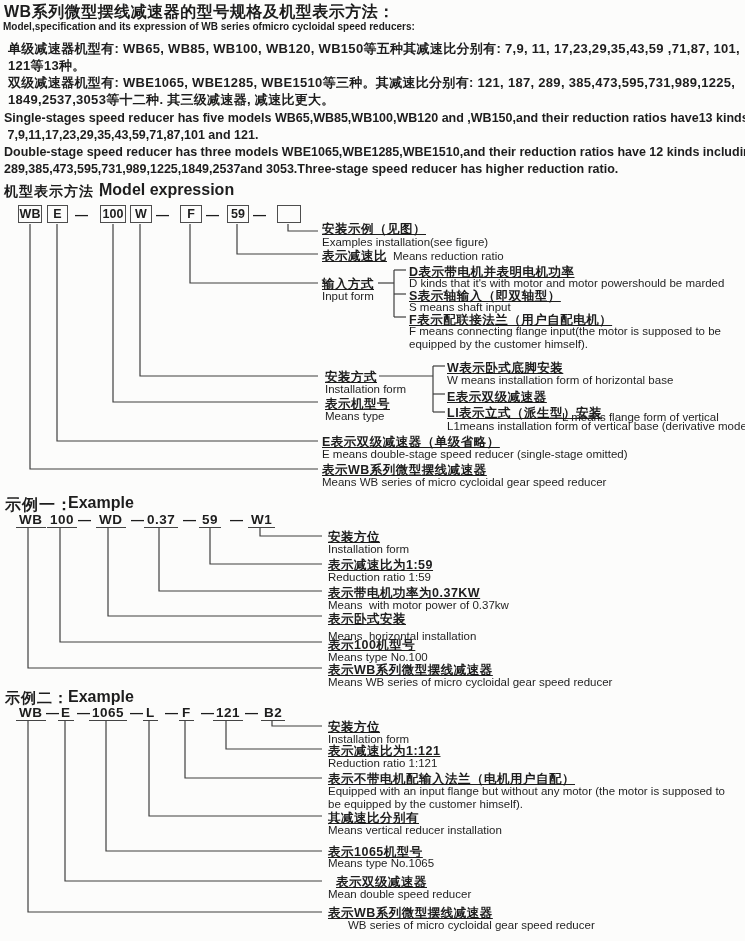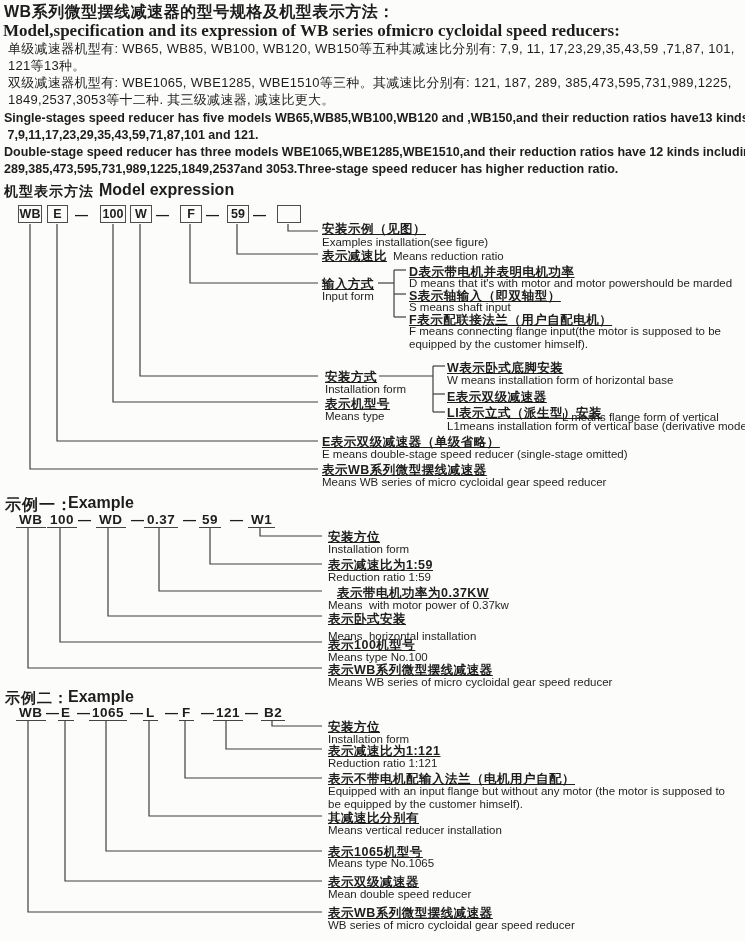--- a/index.html
+++ b/index.html
@@ -4,22 +4,22 @@
 <style>
   html,body{margin:0;padding:0;}
   body{
     width:745px;height:941px;position:relative;
     background:#fcfcfb;color:#1d1d1d;
     font-family:"Liberation Sans","DejaVu Sans",sans-serif;
     overflow:hidden;
   }
   .abs{position:absolute;white-space:pre;}
   .h1zh{font-size:16px;font-weight:bold;letter-spacing:0.5px;}
-  .h1en{font-size:17px;font-weight:bold;font-family:Liberation Serif, serif;}
-  .bzh{font-size:13px;font-weight:normal;letter-spacing:0.3px;}
+  .h1en{font-size:10px;font-weight:bold;}
+  .bzh{font-size:13px;font-weight:bold;letter-spacing:0.3px;}
   .ben{font-size:12.5px;font-weight:bold;}
   .seczh{font-size:14px;font-weight:bold;letter-spacing:1px;}
   .secen{font-size:16px;font-weight:bold;}
   .box{
     position:absolute;height:16px;line-height:16px;border:1.5px solid #4d4d4d;
     text-align:center;font-size:12.5px;font-weight:bold;background:#fcfcfb;
   }
   .dashv{position:absolute;height:19px;line-height:19px;font-weight:bold;font-size:13px;}
   .utok{
     position:absolute;height:15px;line-height:15px;border-bottom:1.5px solid #444;
@@ -105,21 +105,21 @@
 <div class="lzh" style="left:322px;top:221px">安装示例（见图）</div>
 <div class="len" style="left:322px;top:236px">Examples installation(see figure)</div>
 
 <div class="lzh" style="left:322px;top:248px">表示减速比</div>
 <div class="len" style="left:393px;top:250px">Means reduction ratio</div>
 
 <div class="lzh" style="left:322px;top:276px">输入方式</div>
 <div class="len" style="left:322px;top:290px">Input form</div>
 
 <div class="lzh" style="left:409px;top:264px">D表示带电机并表明电机功率</div>
-<div class="len" style="left:409px;top:277px">D means that it's with motor and motor powershould be marded</div>
+<div class="len" style="left:409px;top:277px">D kinds that it's with motor and motor powershould be marded</div>
 <div class="lzh" style="left:409px;top:288px">S表示轴输入（即双轴型）</div>
 <div class="len" style="left:409px;top:301px">S means shaft input</div>
 <div class="lzh" style="left:409px;top:312px">F表示配联接法兰（用户自配电机）</div>
 <div class="lenw" style="left:409px;top:325px;width:348px">F means connecting flange input(the motor is supposed to be equipped by the customer himself).</div>
 
 <div class="lzh" style="left:325px;top:369px">安装方式</div>
 <div class="len" style="left:325px;top:383px">Installation form</div>
 
 <div class="lzh" style="left:447px;top:360px">W表示卧式底脚安装</div>
 <div class="len" style="left:447px;top:374px">W means installation form of horizontal base</div>
@@ -148,21 +148,21 @@
 <span class="utok" style="left:144px;top:512px">0.37</span>
 <span class="udash" style="left:183px;top:512px">—</span>
 <span class="utok" style="left:199px;top:512px">59</span>
 <span class="udash" style="left:230px;top:512px">—</span>
 <span class="utok" style="left:248px;top:512px">W1</span>
 
 <div class="lzh" style="left:328px;top:529px">安装方位</div>
 <div class="len" style="left:328px;top:543px">Installation form</div>
 <div class="lzh" style="left:328px;top:557px">表示减速比为1:59</div>
 <div class="len" style="left:328px;top:571px">Reduction ratio 1:59</div>
-<div class="lzh" style="left:337px;top:585px">表示带电机功率为0.37KW</div>
+<div class="lzh" style="left:328px;top:585px">表示带电机功率为0.37KW</div>
 <div class="len" style="left:328px;top:599px">Means  with motor power of 0.37kw</div>
 <div class="lzh" style="left:328px;top:611px">表示卧式安装</div>
 <div class="len" style="left:328px;top:630px">Means  horizontal installation</div>
 <div class="lzh" style="left:328px;top:637px">表示100机型号</div>
 <div class="len" style="left:328px;top:651px">Means type No.100</div>
 <div class="lzh" style="left:328px;top:662px">表示WB系列微型摆线减速器</div>
 <div class="len" style="left:328px;top:676px">Means WB series of micro cycloidal gear speed reducer</div>
 
 <div class="abs seczh" style="left:5px;top:689px;font-size:15px">示例二：</div>
 <div class="abs secen" style="left:68px;top:688px">Example</div>
@@ -184,16 +184,16 @@
 <div class="lzh" style="left:328px;top:719px">安装方位</div>
 <div class="len" style="left:328px;top:733px">Installation form</div>
 <div class="lzh" style="left:328px;top:743px">表示减速比为1:121</div>
 <div class="len" style="left:328px;top:757px">Reduction ratio 1:121</div>
 <div class="lzh" style="left:328px;top:771px">表示不带电机配输入法兰（电机用户自配）</div>
 <div class="lenw" style="left:328px;top:785px;width:412px">Equipped with an input flange but without any motor (the motor is supposed to be equipped by the customer himself).</div>
 <div class="lzh" style="left:328px;top:810px">其减速比分别有</div>
 <div class="len" style="left:328px;top:824px">Means vertical reducer installation</div>
 <div class="lzh" style="left:328px;top:844px">表示1065机型号</div>
 <div class="len" style="left:328px;top:857px">Means type No.1065</div>
-<div class="lzh" style="left:328px;top:874px">表示双级减速器</div>
+<div class="lzh" style="left:336px;top:874px">表示双级减速器</div>
 <div class="len" style="left:328px;top:888px">Mean double speed reducer</div>
 <div class="lzh" style="left:328px;top:905px">表示WB系列微型摆线减速器</div>
-<div class="len" style="left:328px;top:919px">WB series of micro cycloidal gear speed reducer</div>
+<div class="len" style="left:348px;top:919px">WB series of micro cycloidal gear speed reducer</div>
 
 </body></html>

